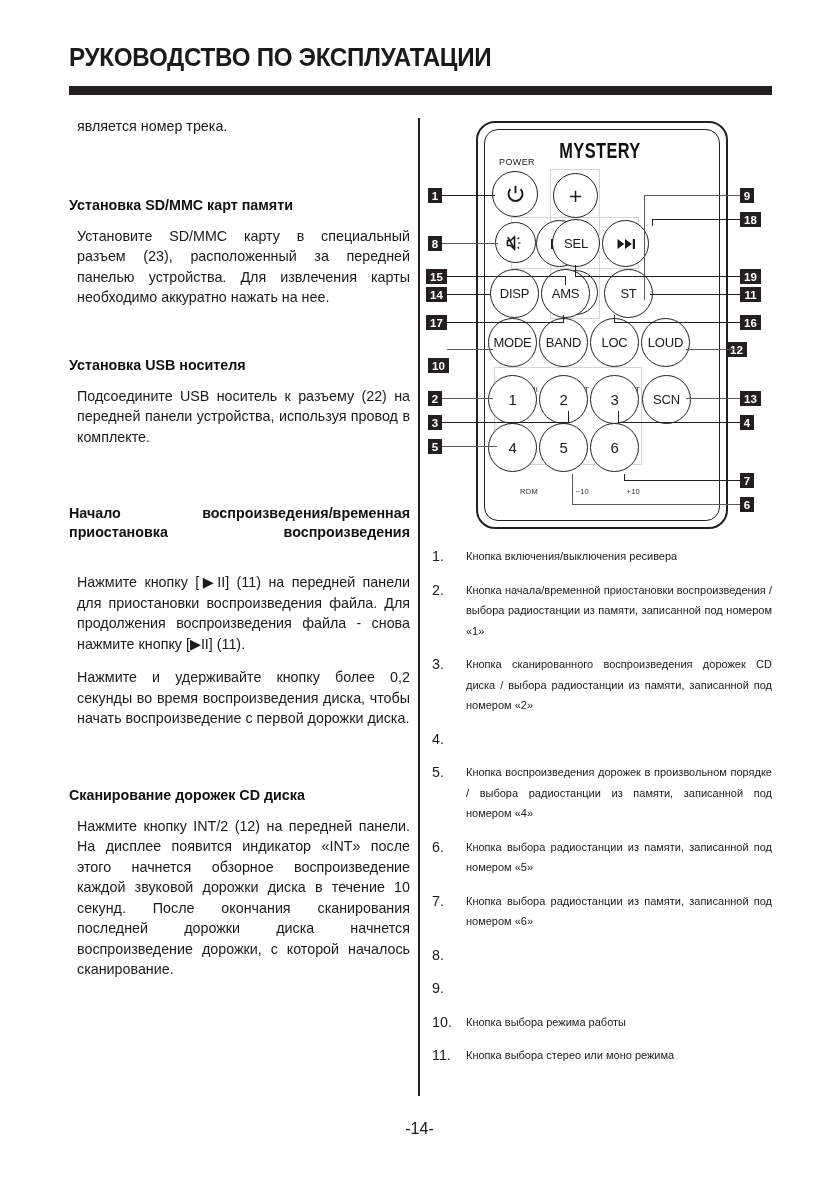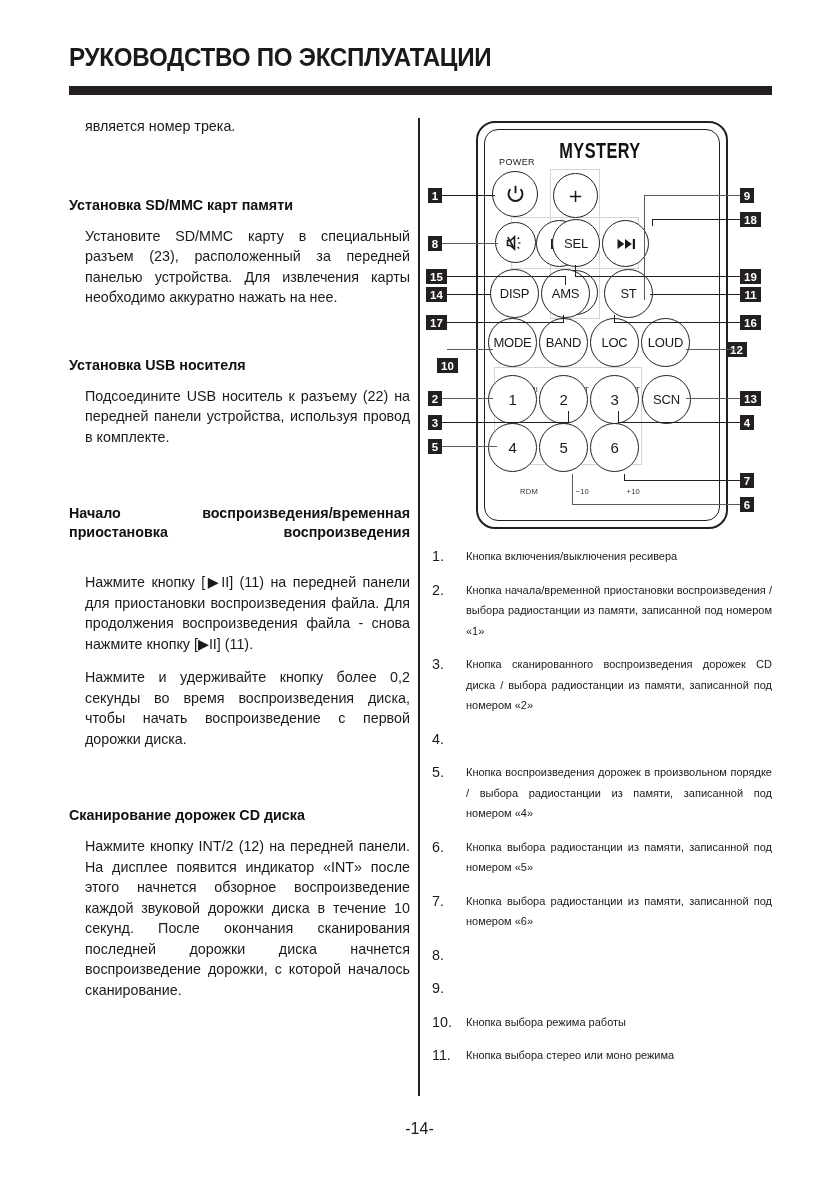--- a/index.html
+++ b/index.html
@@ -33,21 +33,21 @@
   }
   .col-divider{
     position:absolute;left:418px;top:118px;width:2px;height:978px;
     background:#231f20;
   }
 
   
   .body-p{
     font-size:14.3px;line-height:20.5px;
     text-align:justify;
-    margin:0 0 13px 16px;
+    margin:0 0 13px 8px;
     color:#1a1a1a;
   }
   .sec-head{
     font-size:14.3px;line-height:19px;font-weight:bold;
     margin:22px 0 11px 0;
     color:#111;
   }
   .sec-head.spread{
     text-align:justify;
   }
@@ -256,21 +256,21 @@
     <div class="lead h dk" style="left:23px;top:164px;width:119px;"></div>
     <div class="lead v dk" style="left:141px;top:164px;height:9px;"></div>
 
     <div class="chip w2" style="left:2px;top:175px;">14</div>
     <div class="lead h dk" style="left:23px;top:182px;width:44px;"></div>
 
     <div class="chip w2" style="left:2px;top:203px;">17</div>
     <div class="lead h dk" style="left:23px;top:210px;width:117px;"></div>
     <div class="lead v dk" style="left:139px;top:203px;height:8px;"></div>
 
-    <div class="chip w2" style="left:13px;top:230px;margin-top:16px;">10</div>
+    <div class="chip w2" style="left:4px;top:230px;margin-top:16px;">10</div>
     <div class="lead h" style="left:23px;top:237px;width:46px;"></div>
 
     <div class="chip w1" style="left:4px;top:279px;">2</div>
     <div class="lead h" style="left:18px;top:286px;width:51px;"></div>
 
     <div class="chip w1" style="left:4px;top:303px;">3</div>
     <div class="lead h dk" style="left:18px;top:310px;width:128px;"></div>
     <div class="lead v dk" style="left:144px;top:299px;height:12px;"></div>
 
     <div class="chip w1" style="left:4px;top:327px;">5</div>

